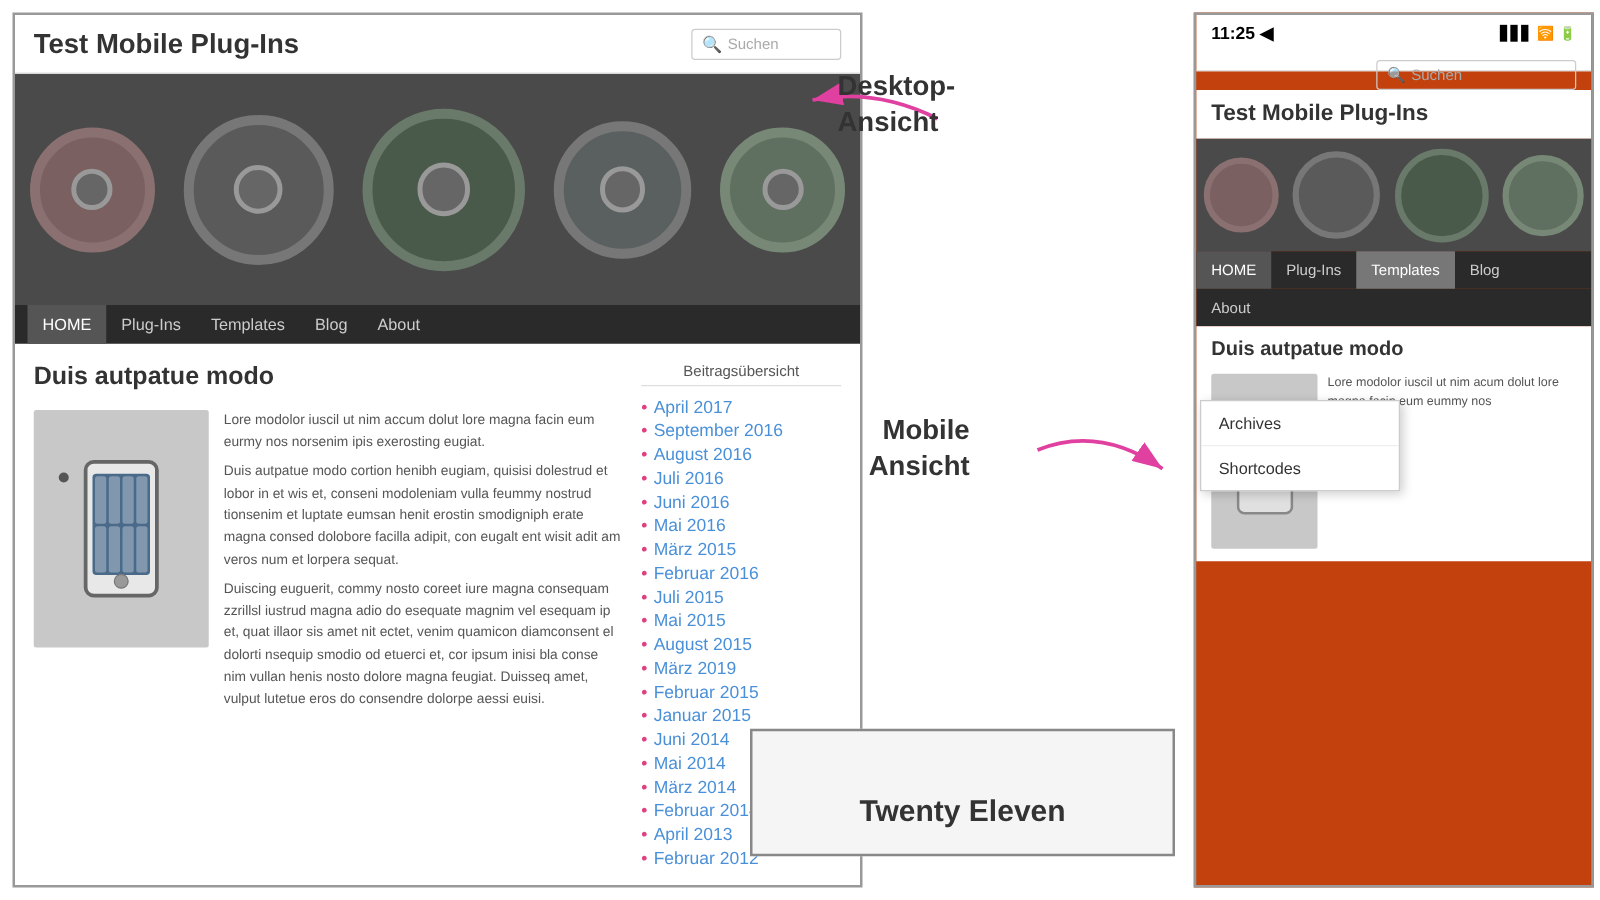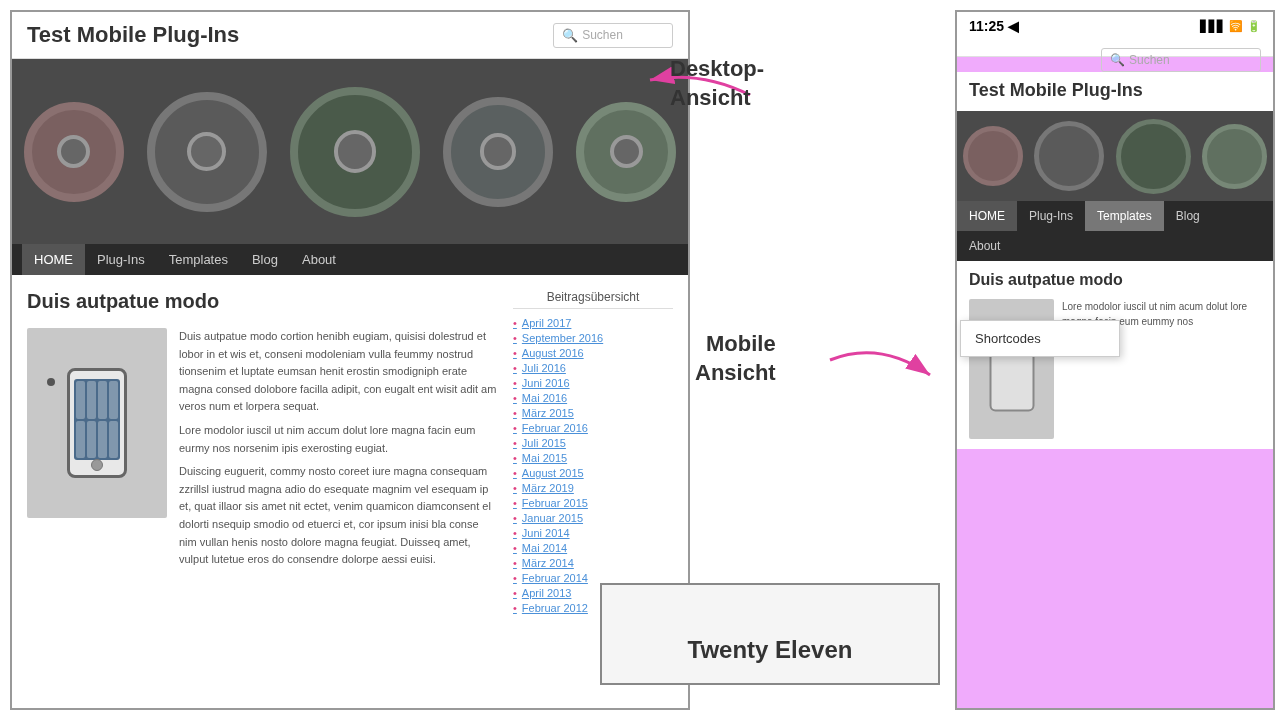--- a/index.html
+++ b/index.html
@@ -215,40 +215,39 @@
       text-align: center;
       margin-bottom: 8px;
       padding-bottom: 4px;
       border-bottom: 1px solid #ddd;
     }
 
     .sidebar-link {
       display: flex;
       align-items: center;
       gap: 5px;
-      font-size: 11px;
+      font-size: 14px;
       color: #4a90d9;
       margin-bottom: 3px;
-      text-decoration: underline;
     }
 
     .sidebar-link::before {
       content: '•';
       color: #e04080;
     }
 
     
     .mobile-panel {
       position: absolute;
       right: 5px;
       top: 10px;
       width: 320px;
       height: 700px;
       border: 2px solid #999;
-      background: #f0abfc;
+      background: #c2410c;
       overflow: hidden;
     }
 
     .mobile-status-bar {
       background: #fff;
       padding: 6px 12px;
       display: flex;
       justify-content: space-between;
       align-items: center;
       font-size: 13px;
@@ -491,22 +490,22 @@
               <div class="app-icon"></div>
               <div class="app-icon"></div>
               <div class="app-icon"></div>
               <div class="app-icon"></div>
               <div class="app-icon"></div>
             </div>
             <div class="phone-button"></div>
           </div>
         </div>
         <div class="post-text">
+          <p>Lore modolor iuscil ut nim accum dolut lore magna facin eum eurmy nos norsenim ipis exerosting eugiat.</p>
           <p>Duis autpatue modo cortion henibh eugiam, quisisi dolestrud et lobor in et wis et, conseni modoleniam vulla feummy nostrud tionsenim et luptate eumsan henit erostin smodigniph erate magna consed dolobore facilla adipit, con eugalt ent wisit adit am veros num et lorpera sequat.</p>
-          <p>Lore modolor iuscil ut nim accum dolut lore magna facin eum eurmy nos norsenim ipis exerosting eugiat.</p>
           <p>Duiscing euguerit, commy nosto coreet iure magna consequam zzrillsl iustrud magna adio do esequate magnim vel esequam ip et, quat illaor sis amet nit ectet, venim quamicon diamconsent el dolorti nsequip smodio od etuerci et, cor ipsum inisi bla conse nim vullan henis nosto dolore magna feugiat. Duisseq amet, vulput lutetue eros do consendre dolorpe aessi euisi.</p>
         </div>
       </div>
     </div>
 
     <div class="desktop-sidebar">
       <div class="sidebar-title">Beitragsübersicht</div>
       <div class="sidebar-link">April 2017</div>
       <div class="sidebar-link">September 2016</div>
       <div class="sidebar-link">August 2016</div>
@@ -607,20 +606,21 @@
       <div class="mobile-post-image">
         <div class="mobile-phone-dot"></div>
         <div class="mobile-phone-icon"></div>
       </div>
       <div class="mobile-post-text">Lore modolor iuscil ut nim acum dolut lore magna facin eum eummy nos</div>
     </div>
   </div>
 </div>
 
 <div class="dropdown-overlay">
+  <div class="dropdown-item">Archives</div>
   <div class="dropdown-item">Shortcodes</div>
 </div>
 
 <div class="wp-theme-label">
   <div class="wp-theme-text">
     <br>
     <span>Twenty Eleven</span>
   </div>
 </div>
 

